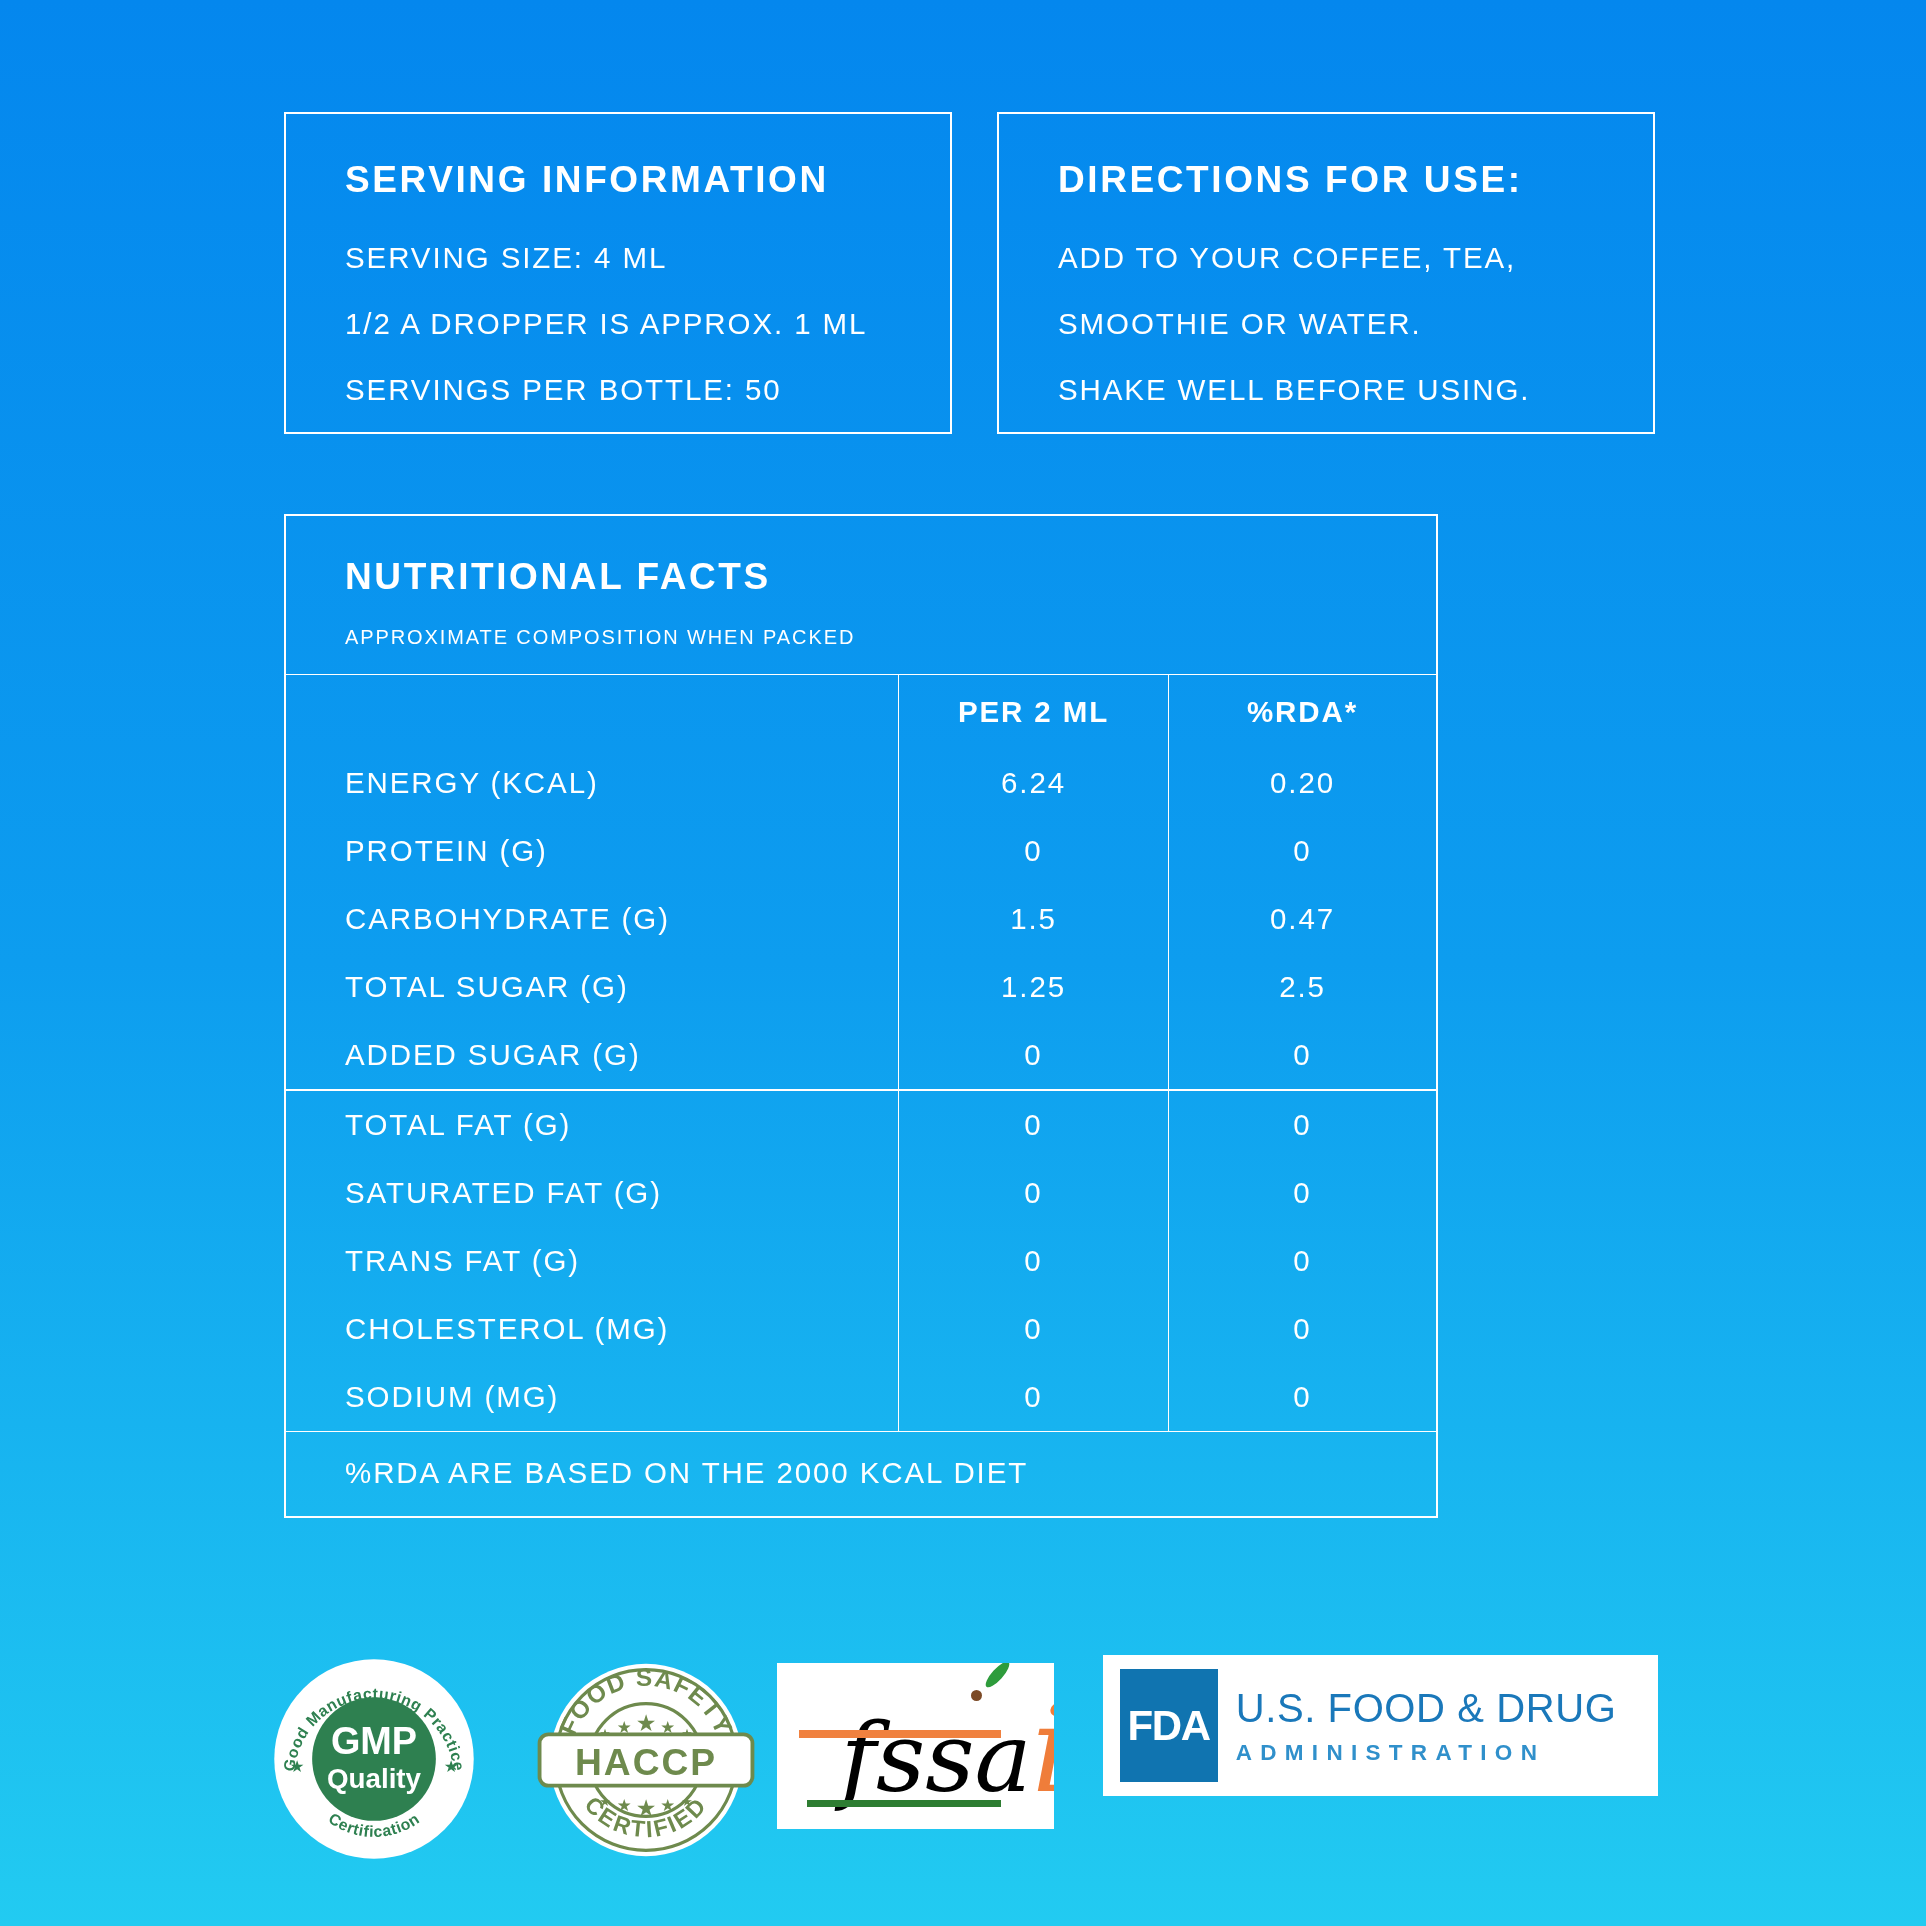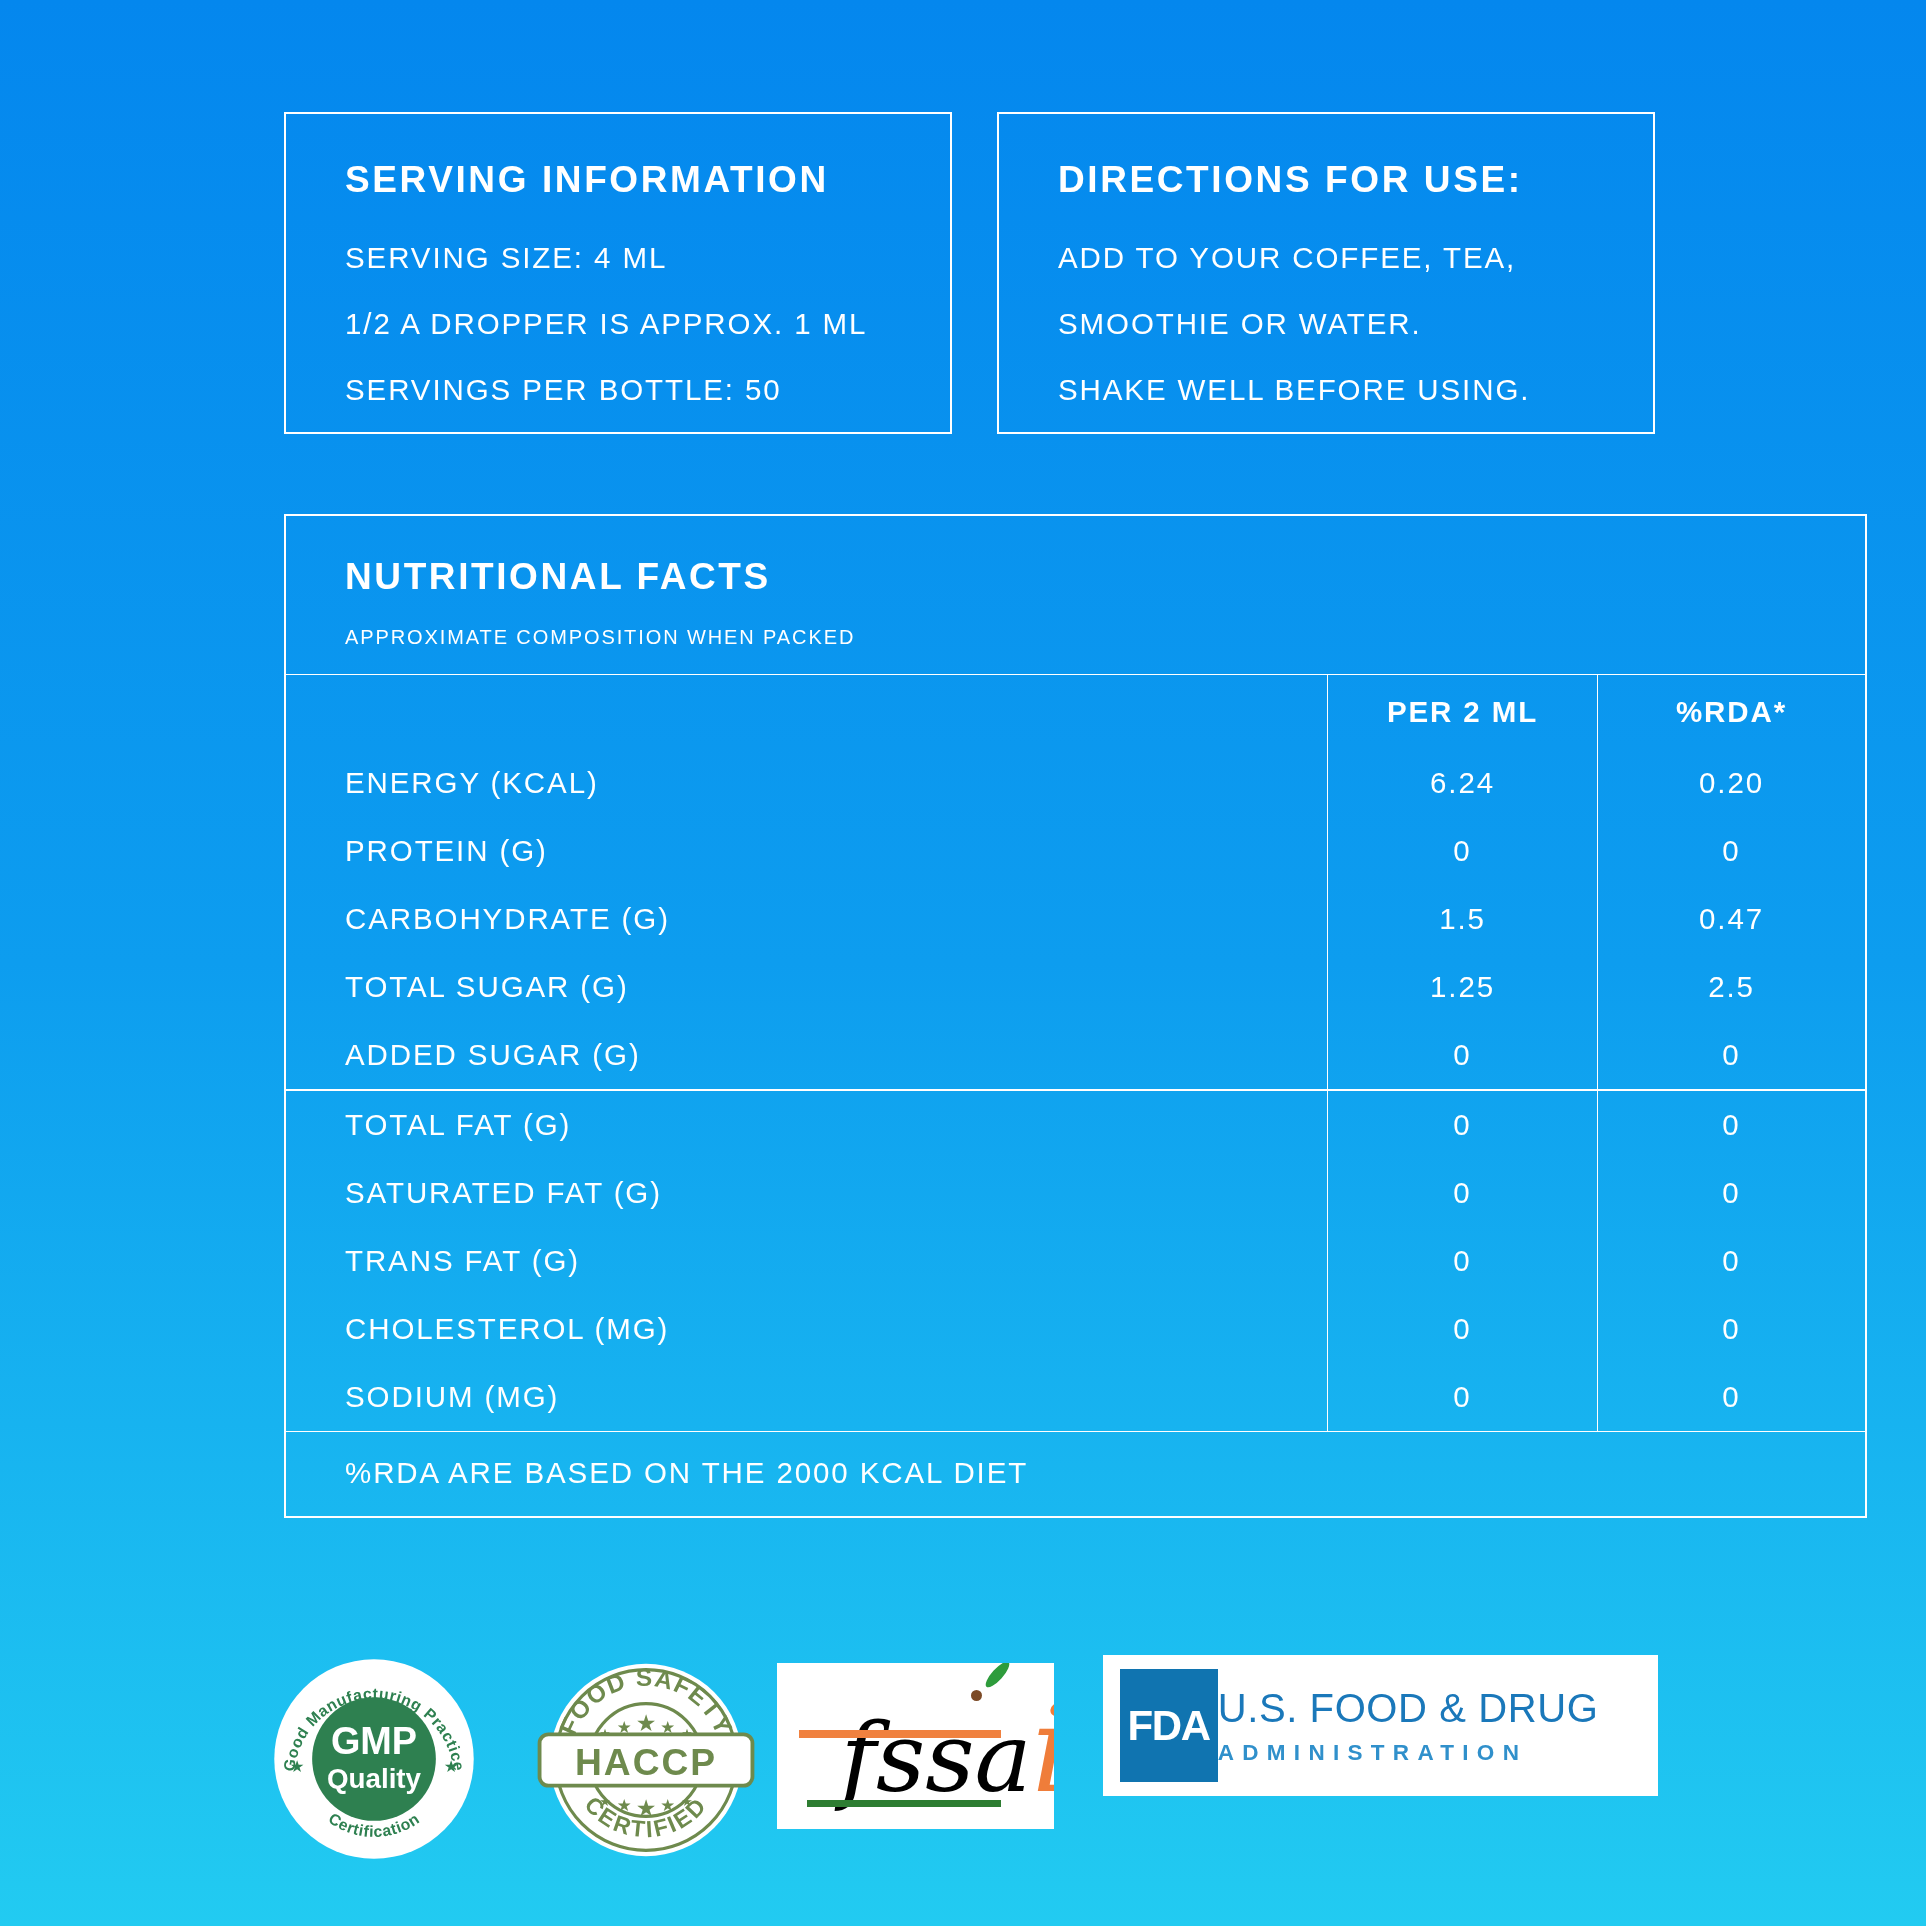--- a/index.html
+++ b/index.html
@@ -15,21 +15,21 @@
     position:absolute;
     border:2.6px solid #ffffff;
     box-sizing:border-box;
   }
   
   .serving-box{left:284px;top:112px;width:668px;height:322px;padding:45px 26px 0 59px;}
   .directions-box{left:997px;top:112px;width:658px;height:322px;padding:45px 26px 0 59px;}
   .box-title{font-size:37px;font-weight:bold;letter-spacing:2.6px;margin:0 0 40px 0;}
   .box-line{font-size:29.5px;letter-spacing:1.9px;margin:0 0 32px 0;font-weight:normal;}
   
-  .nutrition-box{left:284px;top:514px;width:1583px;height:1004px;padding:0;}
+  .nutrition-box{left:284px;top:514px;width:1154px;height:1004px;padding:0;}
   .nhead{
     box-sizing:border-box;height:159px;border-bottom:1.9px solid #ffffff;
     padding:40px 0 0 59px;
   }
   .nhead-title{font-size:37px;font-weight:bold;letter-spacing:2.6px;margin:0;}
   .nhead-sub{font-size:20px;letter-spacing:1.9px;margin:28px 0 0 0;font-weight:normal;}
   .nrow{display:flex;height:68px;align-items:stretch;font-size:29.5px;letter-spacing:1.9px;}
   .nrow.headrow{height:74px;font-weight:bold;}
   .ncell{display:flex;align-items:center;box-sizing:border-box;}
   .ncell.label{flex:1 1 auto;padding-left:59px;}
@@ -59,21 +59,21 @@
   .fssai-underline{position:absolute;left:29.5px;top:137px;width:194px;height:7px;background:#2e7d32;z-index:3;}
   .fssai-leaf{
     position:absolute;left:204px;top:6.4px;width:33px;height:11px;background:#2e9c3c;
     border-radius:50% 50%;transform:rotate(-48deg);z-index:4;
   }
   .fssai-dot{position:absolute;left:194px;top:27px;width:11px;height:11px;border-radius:50%;background:#7c4a26;z-index:5;}
   
   .fda-card{
     position:absolute;left:1103px;top:1655px;width:555px;height:141px;
     background:#ffffff;display:flex;align-items:center;padding:0 15.4px 0 16.7px;
-    box-sizing:border-box;
+    box-sizing:border-box;gap:18px;
   }
   .fda-square{
     width:98px;height:113px;background:#1074b0;display:flex;align-items:center;justify-content:center;
     flex:0 0 auto;
   }
   .fda-square span{color:#ffffff;font-size:42px;font-weight:bold;letter-spacing:-1.3px;}
   .fda-text{display:flex;flex-direction:column;}
   .fda-line1{color:#1a78ba;font-size:40px;font-weight:normal;letter-spacing:0.6px;white-space:nowrap;}
   .fda-line2{color:#3090cb;font-size:22.5px;font-weight:bold;letter-spacing:8.3px;margin-top:9px;white-space:nowrap;}
 </style>

